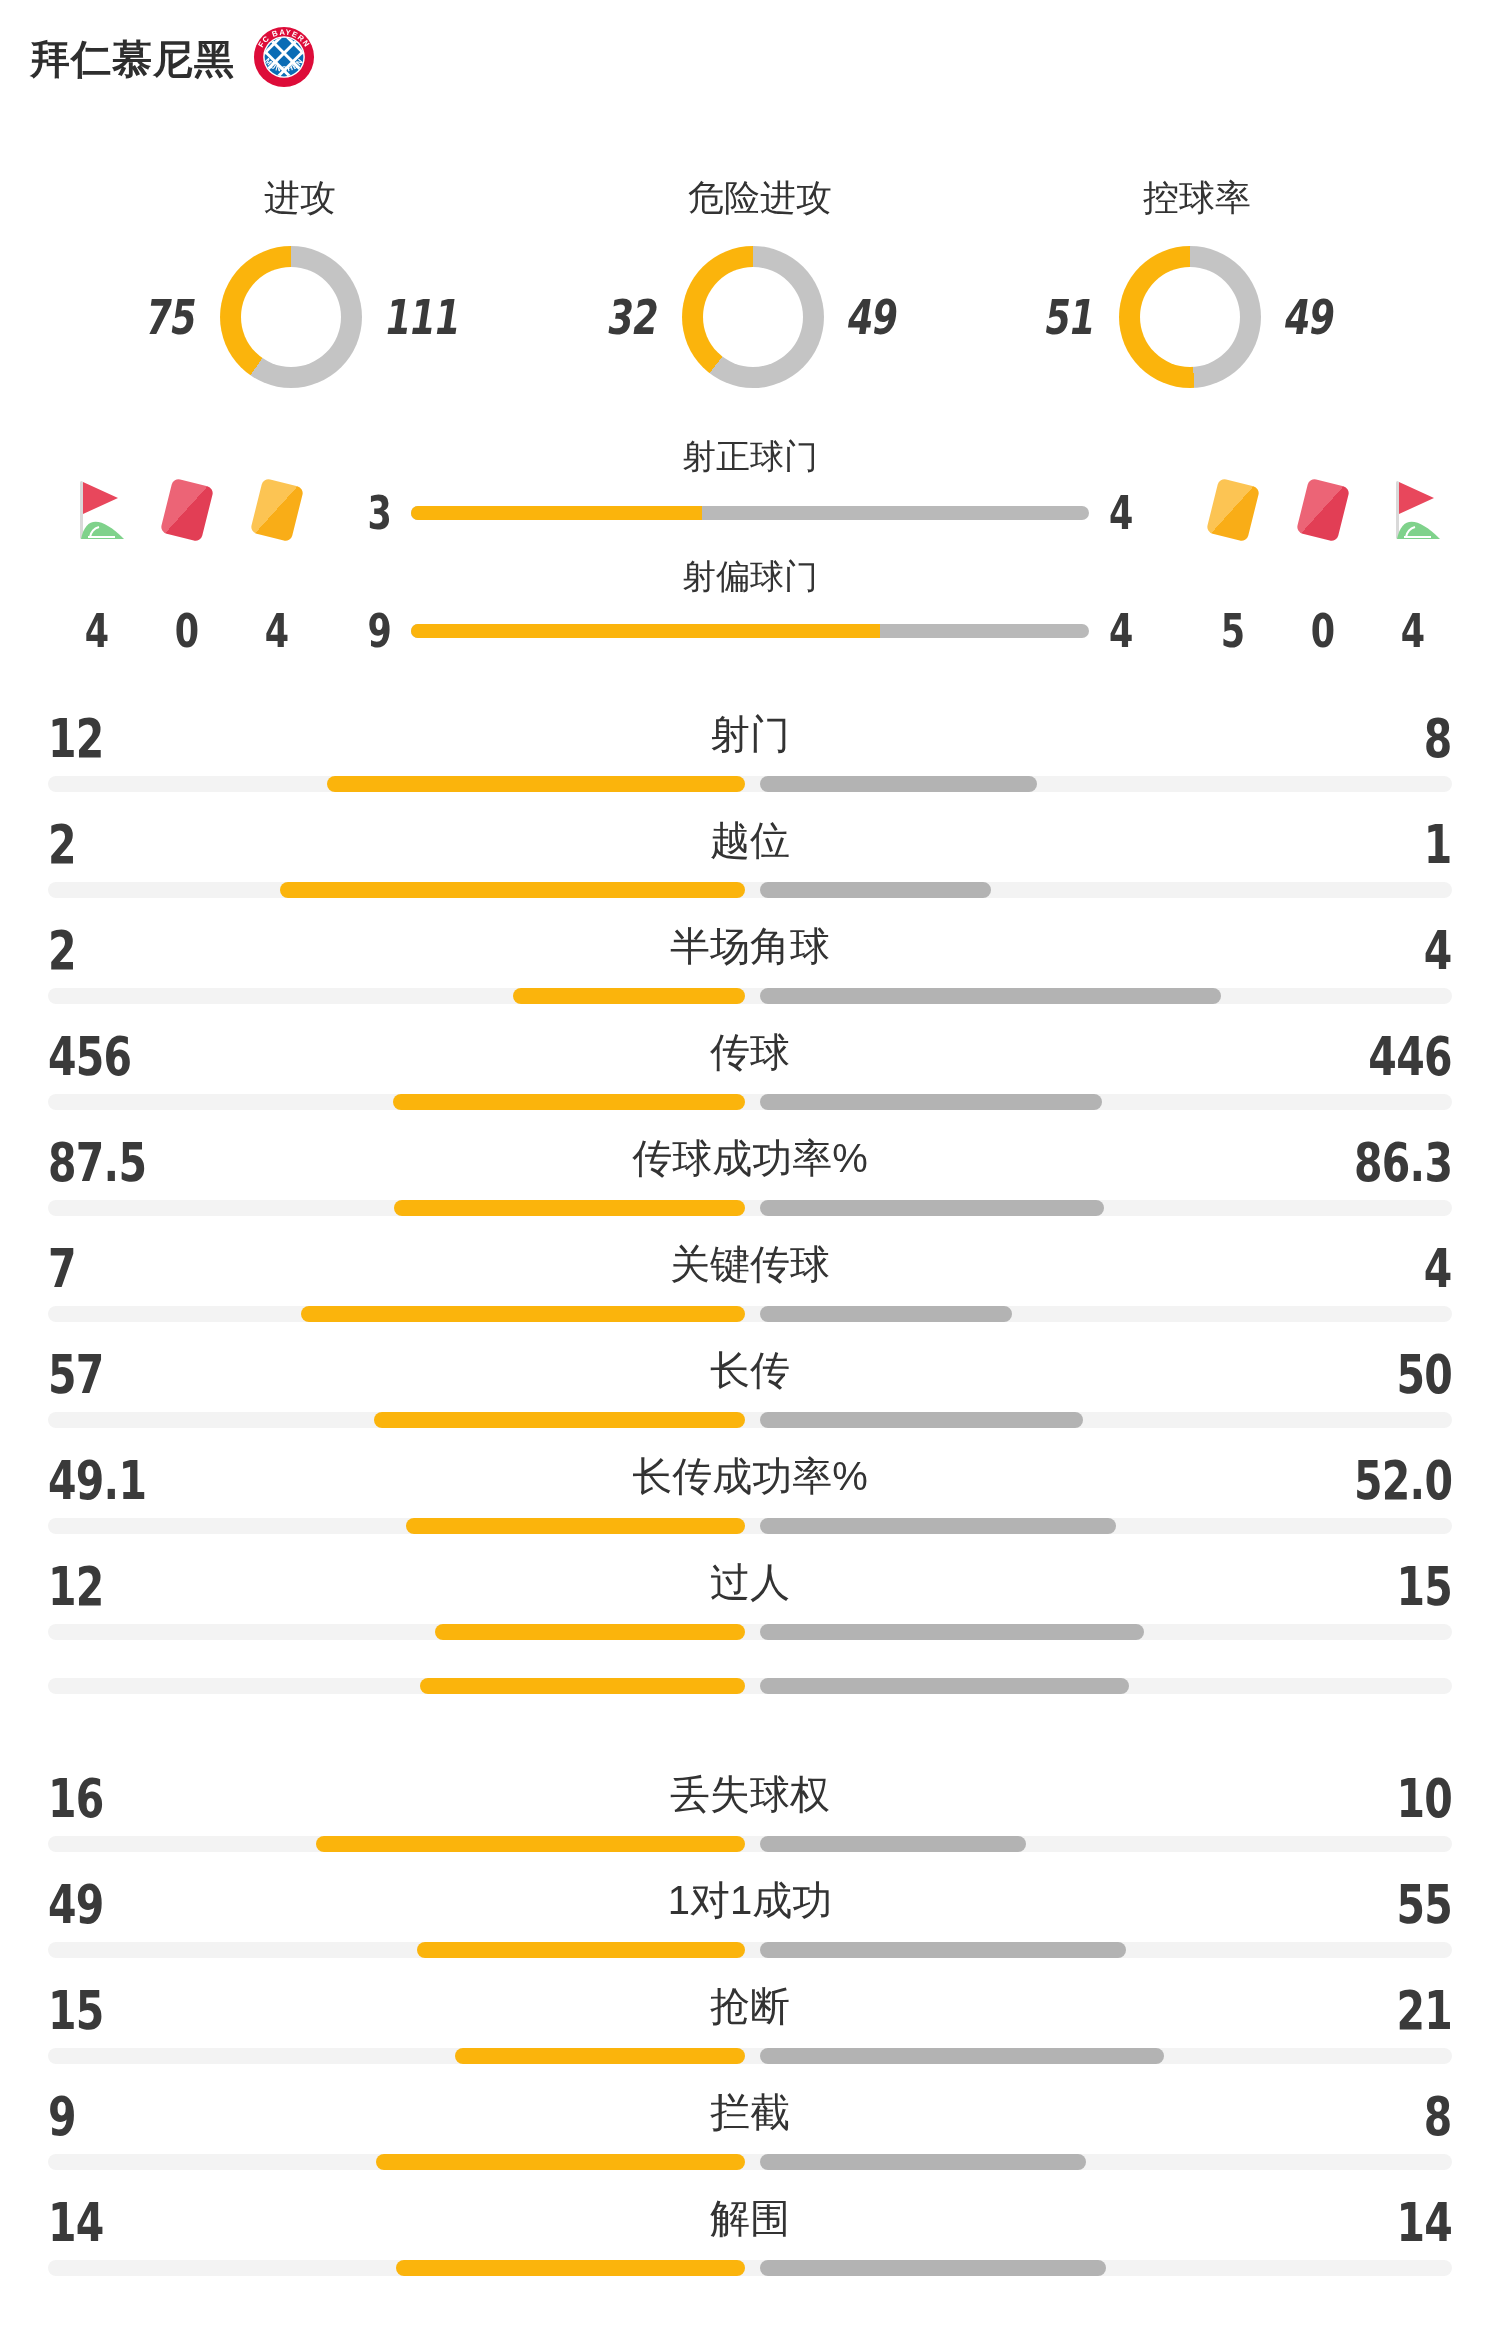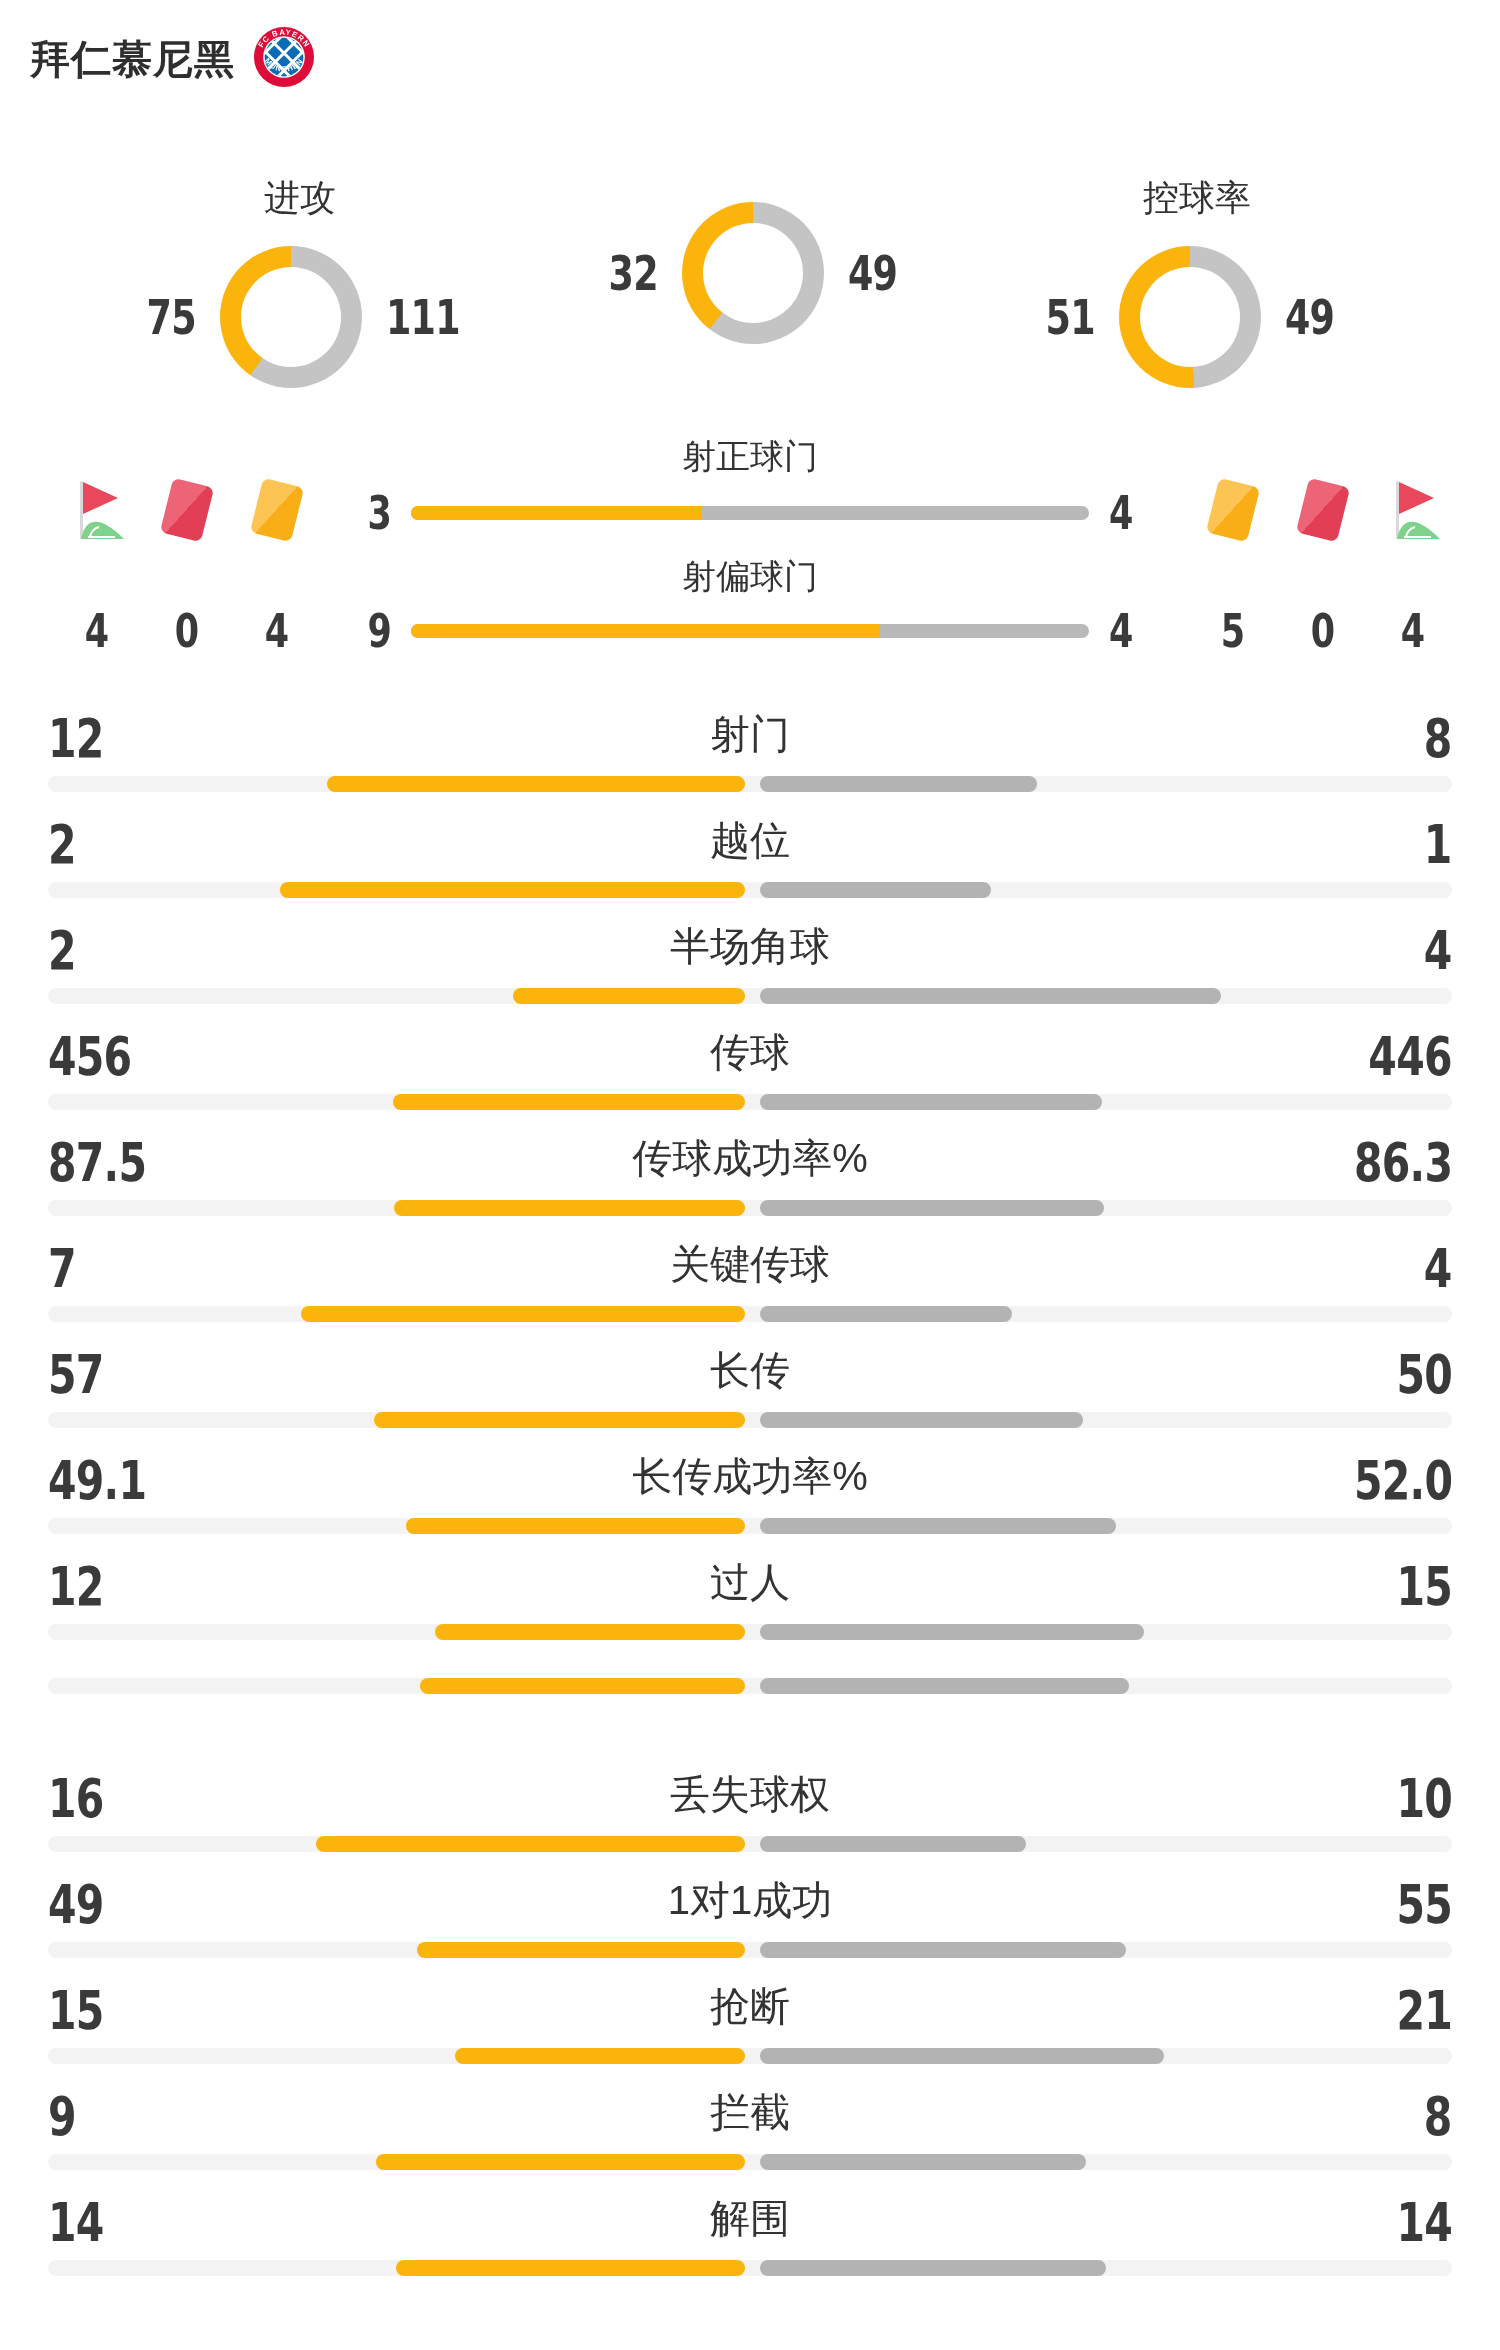--- a/index.html
+++ b/index.html
@@ -14,21 +14,21 @@
   .team-name{font-size:40px;font-weight:600;color:#2e2e2e;letter-spacing:1px;}
   
   .num{display:inline-block;font-family:"DejaVu Sans",sans-serif;font-weight:700;color:#3a3a3a;
        transform:scaleX(.76);letter-spacing:-1px;}
   .o-l{transform-origin:left center;} .o-r{transform-origin:right center;} .o-c{transform-origin:center center;}
   
   .donut-section{position:relative;height:216px;margin-top:84px;}
   .donut-col{position:absolute;width:364px;top:0;text-align:center;}
   .donut-col.c1{left:118px;} .donut-col.c2{left:578px;} .donut-col.c3{left:1015px;}
   .donut-title{font-size:36px;font-weight:400;color:#333;height:44px;line-height:44px;}
-  .donut-row{margin-top:26px;display:flex;align-items:center;justify-content:center;gap:24px;}
+  .donut-row{margin-top:26px;display:flex;align-items:center;justify-content:center;gap:24px;font-style:italic;}
   .donut{width:142px;height:142px;border-radius:50%;position:relative;flex:0 0 auto;}
   .donut::after{content:"";position:absolute;inset:21px;background:#fff;border-radius:50%;}
   .donut-num{font-size:48px;line-height:142px;}
   .dn-slot-l{min-width:78px;text-align:right;}
   .dn-slot-r{min-width:92px;text-align:left;}
   
   .shots-section{position:relative;height:252px;margin-top:42px;padding-left:37px;}
   .shot-title{position:absolute;left:0;right:0;text-align:center;font-size:34px;font-weight:500;color:#333;}
   .shot-title.t1{top:0;} .shot-title.t2{top:120px;}
   .shot-bar-row{position:absolute;left:0;right:0;display:flex;justify-content:center;align-items:center;height:46px;}
@@ -103,20 +103,21 @@
 <div class="donut-section">
   <div class="donut-col c1">
     <div class="donut-title">进攻</div>
     <div class="donut-row">
       <span class="dn-slot-l"><span class="num o-r donut-num">75</span></span>
       <div class="donut" style="background: conic-gradient(rgb(196, 196, 196) 0deg, rgb(196, 196, 196) 214.839deg, rgb(251, 180, 12) 214.839deg, rgb(251, 180, 12) 360deg);"></div>
       <span class="dn-slot-r"><span class="num o-l donut-num">111</span></span>
     </div>
   </div>
   <div class="donut-col c2">
+    <div class="donut-title">危险进攻</div>
     <div class="donut-row">
       <span class="dn-slot-l"><span class="num o-r donut-num">32</span></span>
       <div class="donut" style="background: conic-gradient(rgb(196, 196, 196) 0deg, rgb(196, 196, 196) 217.778deg, rgb(251, 180, 12) 217.778deg, rgb(251, 180, 12) 360deg);"></div>
       <span class="dn-slot-r"><span class="num o-l donut-num">49</span></span>
     </div>
   </div>
   <div class="donut-col c3">
     <div class="donut-title">控球率</div>
     <div class="donut-row">
       <span class="dn-slot-l"><span class="num o-r donut-num">51</span></span>

